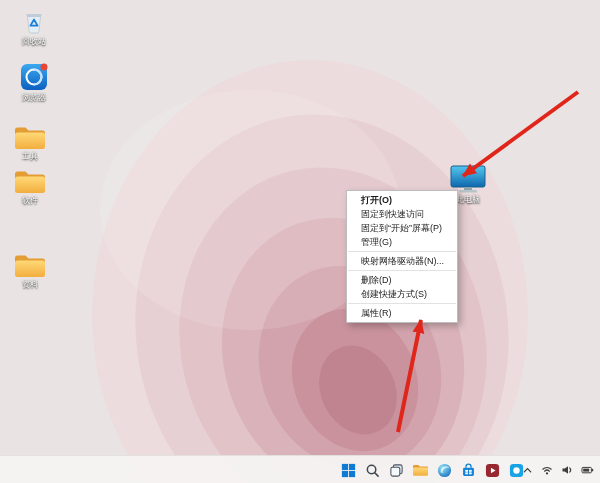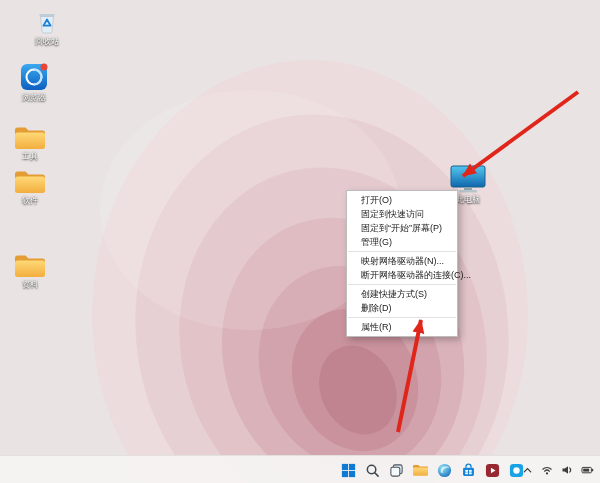--- a/index.html
+++ b/index.html
@@ -10,21 +10,21 @@
   
   .dicon{position:absolute;width:52px;display:flex;flex-direction:column;align-items:center;gap:1px;cursor:pointer;z-index:10}
   .dicon .ic{display:flex;align-items:center;justify-content:center}
   .dicon .lbl{font-size:8px;line-height:9px;color:#fff;text-align:center;
     text-shadow:0 1px 2px rgba(0,0,0,.8),0 0 2px rgba(0,0,0,.5);max-width:52px}
 
   
   #ctx{position:absolute;left:346px;top:190px;width:112px;background:#ffffff;
     border:1px solid #bdbdbd;box-shadow:3px 3px 7px rgba(0,0,0,.25);padding:2px 0;z-index:60}
   .mi{font-size:9px;line-height:10px;padding:2px 8px 2px 14px;color:#1a1a1a;white-space:nowrap;cursor:pointer}
-  .mi.default{font-weight:normal}
+  .mi.default{font-weight:bold}
   .msep{border-top:1px solid #e2e2e2;margin:2px 1px}
 
   
   #arrows{position:absolute;inset:0;z-index:100;pointer-events:none}
 
   
   #taskbar{position:absolute;left:0;right:0;bottom:0;height:28px;background:rgba(245,243,242,.97);
     border-top:1px solid rgba(0,0,0,.07);z-index:80}
   .tb-center{position:absolute;left:338px;top:0;height:28px;display:flex;align-items:center;gap:4px}
   .tb-tray{position:absolute;right:6px;top:0;height:28px;display:flex;align-items:center;gap:6px}
@@ -64,21 +64,21 @@
   <ellipse cx="310" cy="315" rx="218" ry="255" fill="#ecdcdd"></ellipse>
   <ellipse cx="322" cy="330" rx="186" ry="216" fill="#e7d0d3" transform="rotate(-8 322 330)"></ellipse>
   <ellipse cx="333" cy="344" rx="152" ry="178" fill="#e1c3c8" transform="rotate(-14 333 344)"></ellipse>
   <ellipse cx="343" cy="356" rx="119" ry="140" fill="#dab3ba" transform="rotate(-18 343 356)"></ellipse>
   <ellipse cx="350" cy="368" rx="89" ry="104" fill="#d2a3ac" transform="rotate(-22 350 368)"></ellipse>
   <ellipse cx="355" cy="380" rx="61" ry="73" fill="#c9929d" transform="rotate(-24 355 380)"></ellipse>
   <ellipse cx="358" cy="390" rx="37" ry="46" fill="#c08491" transform="rotate(-26 358 390)"></ellipse>
   <ellipse cx="250" cy="210" rx="150" ry="120" fill="rgba(255,255,255,0.12)"></ellipse>
 </svg>
 
-<div class="dicon" style="left:21px;top:6px">
+<div class="dicon" style="left:8px;top:6px">
   <div class="ic">
     <svg width="30" height="30" viewBox="0 0 30 30">
       <path d="M7 8 h16 l-1.2 2.5 H8.2 Z" fill="#bfcdd9"></path>
       <path d="M8.5 10.5 h13 l-1.6 15 q-.2 1.5 -1.7 1.5 h-6.4 q-1.5 0 -1.7 -1.5 Z" fill="#e3edf5" stroke="#a9bac7" stroke-width="0.6"></path>
       <path d="M15 13.5 l3.6 6.2 h-7.2 Z" fill="none" stroke="#1b80d8" stroke-width="1.7" stroke-linejoin="round"></path>
     </svg>
   </div>
   <div class="lbl">回收站</div>
 </div>
 
@@ -135,24 +135,23 @@
   <div class="lbl">此电脑</div>
 </div>
 
 <div id="ctx">
   <div class="mi default">打开(O)</div>
   <div class="mi">固定到快速访问</div>
   <div class="mi">固定到“开始”屏幕(P)</div>
   <div class="mi">管理(G)</div>
   <div class="msep"></div>
   <div class="mi">映射网络驱动器(N)...</div>
-  <div class="mi">断开网络驱动器的连接(C)...</div>
   <div class="msep"></div>
+  <div class="mi">删除(D)</div>
   <div class="mi">创建快捷方式(S)</div>
-  <div class="mi">删除(D)</div>
   <div class="msep"></div>
   <div class="mi">属性(R)</div>
 </div>
 
 <svg id="arrows" viewBox="0 0 600 483">
   <g>
     <line x1="578" y1="92" x2="463" y2="176" stroke="#e0251b" stroke-width="4" marker-end="url(#ah)"></line>
   </g>
   <g>
     <line x1="398" y1="432" x2="421" y2="320" stroke="#e0251b" stroke-width="4" marker-end="url(#ah)"></line>

